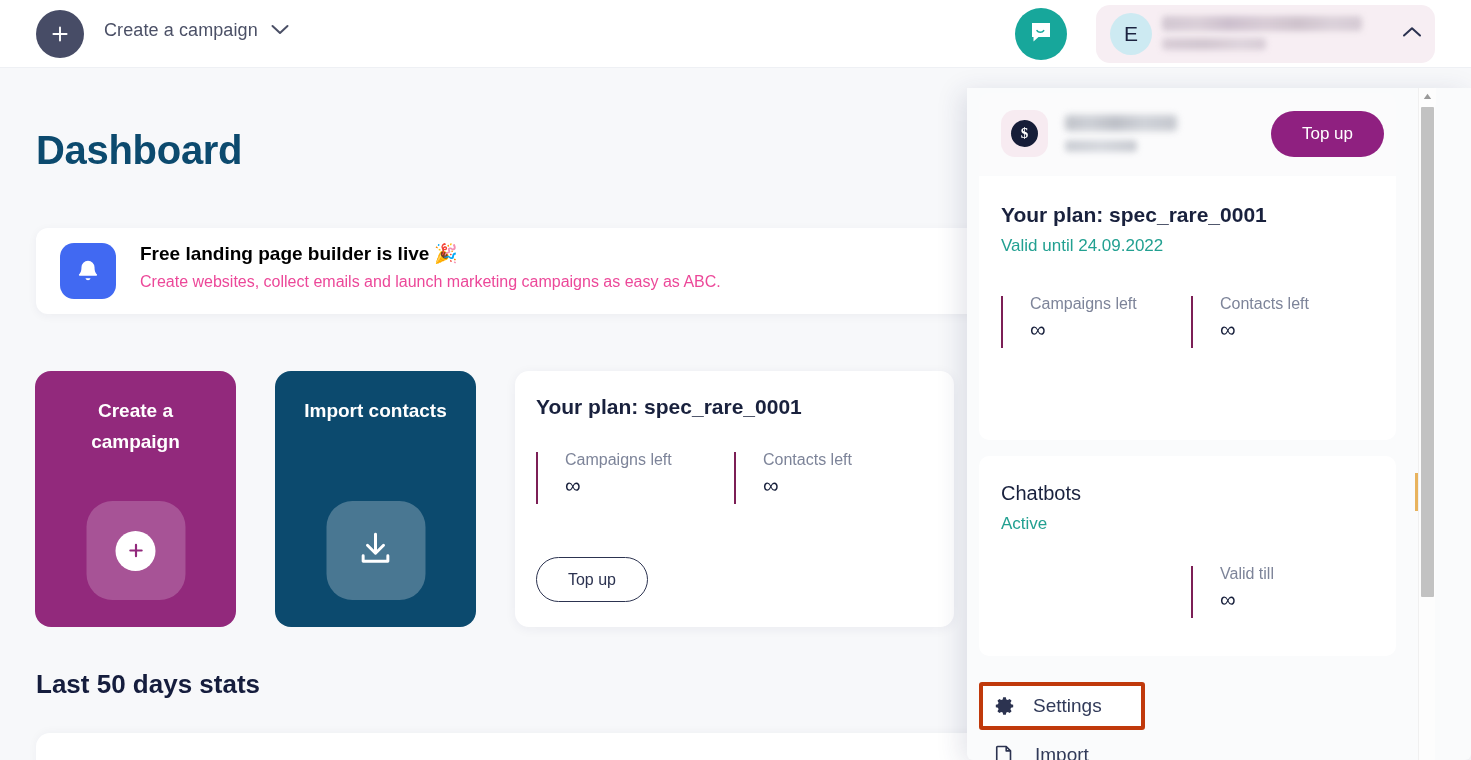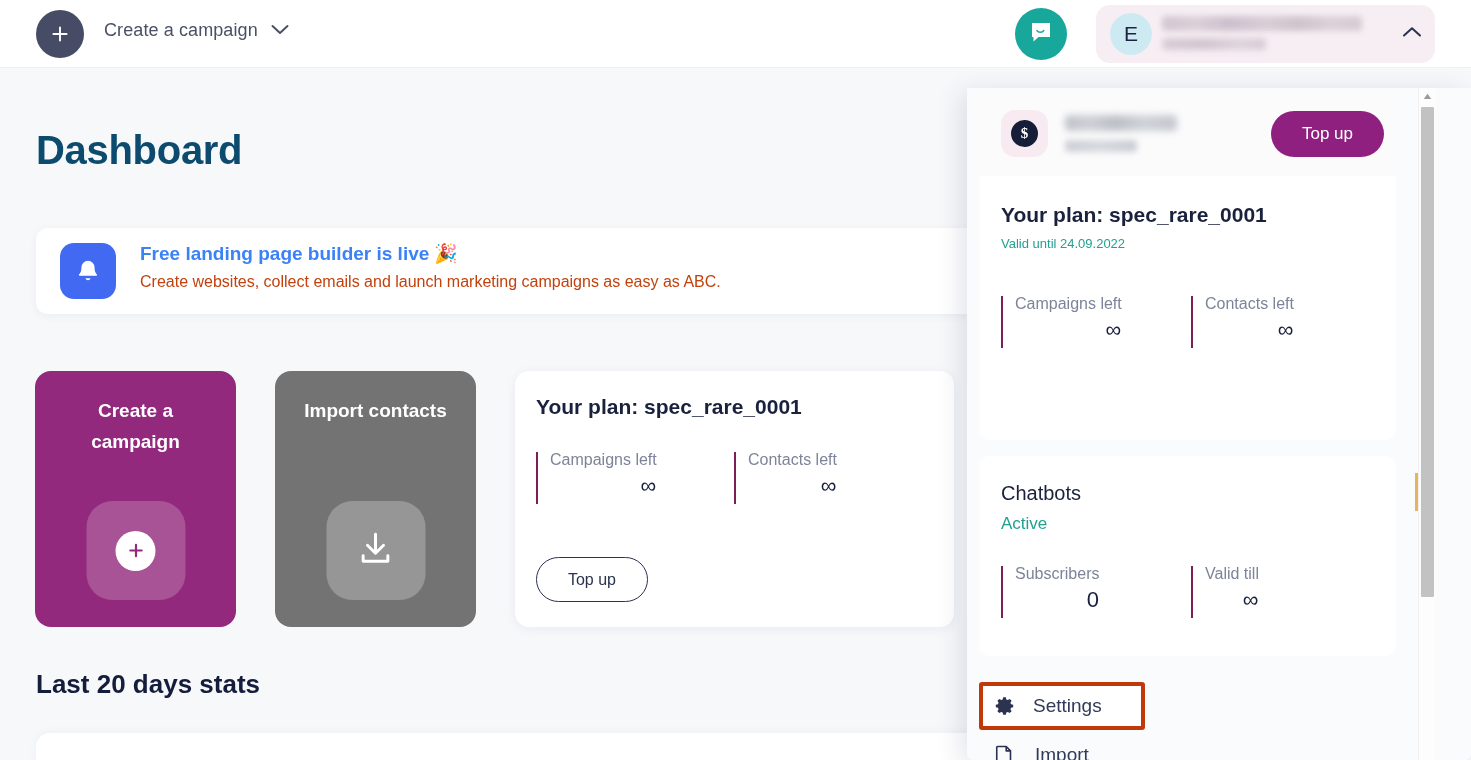--- a/index.html
+++ b/index.html
@@ -78,34 +78,34 @@
     box-shadow: 0 2px 10px rgba(30,40,80,.05);
   }
   .banner-ico {
     position: absolute; left: 24px; top: 15px;
     width: 56px; height: 56px; border-radius: 14px;
     background: #4169f2;
     display:flex; align-items:center; justify-content:center;
   }
   .banner-title {
     position: absolute; left: 104px; top: 14px;
-    font-size: 19px; font-weight: 700; color: #3b82f6;
+    font-size: 19px; font-weight: 700; color: #000000;
   }
   .banner-sub {
     position: absolute; left: 104px; top: 45px;
-    font-size: 16px; color: #c2410c;
+    font-size: 16px; color: #ec4899;
   }
 
   
   .card-action {
     position: absolute; width: 201px; height: 256px;
     border-radius: 16px; cursor: pointer; overflow: hidden;
   }
   #card-create { left: 35px; top: 371px; background: #92297c; }
-  #card-import { left: 275px; top: 371px; background: #737373; text-decoration: underline; }
+  #card-import { left: 275px; top: 371px; background: #0c4a6e; text-decoration: underline; }
   .card-action .ttl {
     position: absolute; left: 0; right: 0; top: 24px;
     text-align: center; color:#fff; font-size: 19px; font-weight: 700; line-height: 31px;
     padding: 0 22px;
   }
   .card-inner {
     position: absolute; left: 50%; transform: translateX(-50%);
     bottom: 27px; width: 99px; height: 99px; border-radius: 26px;
     display:flex; align-items:center; justify-content:center;
   }
@@ -120,21 +120,21 @@
   .plan-card {
     position: absolute; left: 515px; top: 371px;
     width: 439px; height: 256px;
     background:#fff; border-radius: 14px;
     box-shadow: 0 2px 12px rgba(30,40,80,.06);
   }
   .plan-card .plan-title {
     position: absolute; left: 21px; top: 24px;
     font-size: 21px; font-weight: 700; color:#19213d;
   }
-  .metric { position: absolute; padding-left: 14px; text-align: right; }
+  .metric { position: absolute; padding-left: 29px; }
   .metric:before {
     content:""; position:absolute; left:0; top:2px; width:2px; height:52px;
     background:#7c1f56;
   }
   .metric .m-lab { font-size: 16px; color:#7d8499; line-height: 20px; }
   .metric .m-val { font-size: 22px; color:#171f3b; font-weight: 400; margin-top: 3px; letter-spacing:.5px;}
   .plan-card .m1 { left: 21px; top: 79px; }
   .plan-card .m2 { left: 219px; top: 79px; }
   .topup-outline {
     position: absolute; left: 21px; top: 186px;
@@ -200,21 +200,21 @@
   .dd-plan {
     position:absolute; left:12px; top:88px; width:417px; height:264px;
     background:#fff; border-radius: 0 0 10px 10px;
   }
   .dd-plan .p-title {
     position:absolute; left:22px; top:27px;
     font-size:21px; font-weight:700; color:#19213d;
   }
   .dd-plan .p-valid {
     position:absolute; left:22px; top:60px;
-    font-size:13px; color:#22a091;
+    font-size:17px; color:#22a091;
   }
   .dd-plan .m1 { left:22px; top:118px; }
   .dd-plan .m2 { left:212px; top:118px; }
 
   .dd-chat {
     position:absolute; left:12px; top:368px; width:417px; height:200px;
     background:#fff; border-radius:10px;
   }
   .dd-chat .c-title {
     position:absolute; left:22px; top:26px;
@@ -350,21 +350,21 @@
 
     <div class="metric m2">
       <div class="m-lab">Contacts left</div>
       <div class="m-val">∞</div>
     </div>
 
     <button class="topup-outline">Top up</button>
 
   </div>
 
-  <h2 class="stats-title">Last 20 days stats</h2>
+  <h2 class="stats-title">Last 50 days stats</h2>
   <div class="stats-panel"></div>
 
   <div class="dropdown">
     <div class="dd-scrollarea">
 
       <div class="dd-top">
         <div class="coin-box">
           <div class="coin">$</div>
         </div>
         <div class="blur-bal-1"></div>
@@ -383,24 +383,20 @@
         <div class="metric m2">
           <div class="m-lab">Contacts left</div>
           <div class="m-val">∞</div>
         </div>
       </div>
 
       <div class="dd-chat">
         <div class="c-title">Chatbots</div>
         <div class="c-status">Active</div>
 
-        <div class="metric m1">
-          <div class="m-lab">Subscribers</div>
-          <div class="m-val">0</div>
-        </div>
         <div class="metric m2">
           <div class="m-lab">Valid till</div>
           <div class="m-val">∞</div>
         </div>
       </div>
 
       <div class="menu-list">
 
         <div class="menu-item highlighted">
           <span class="m-ico">

